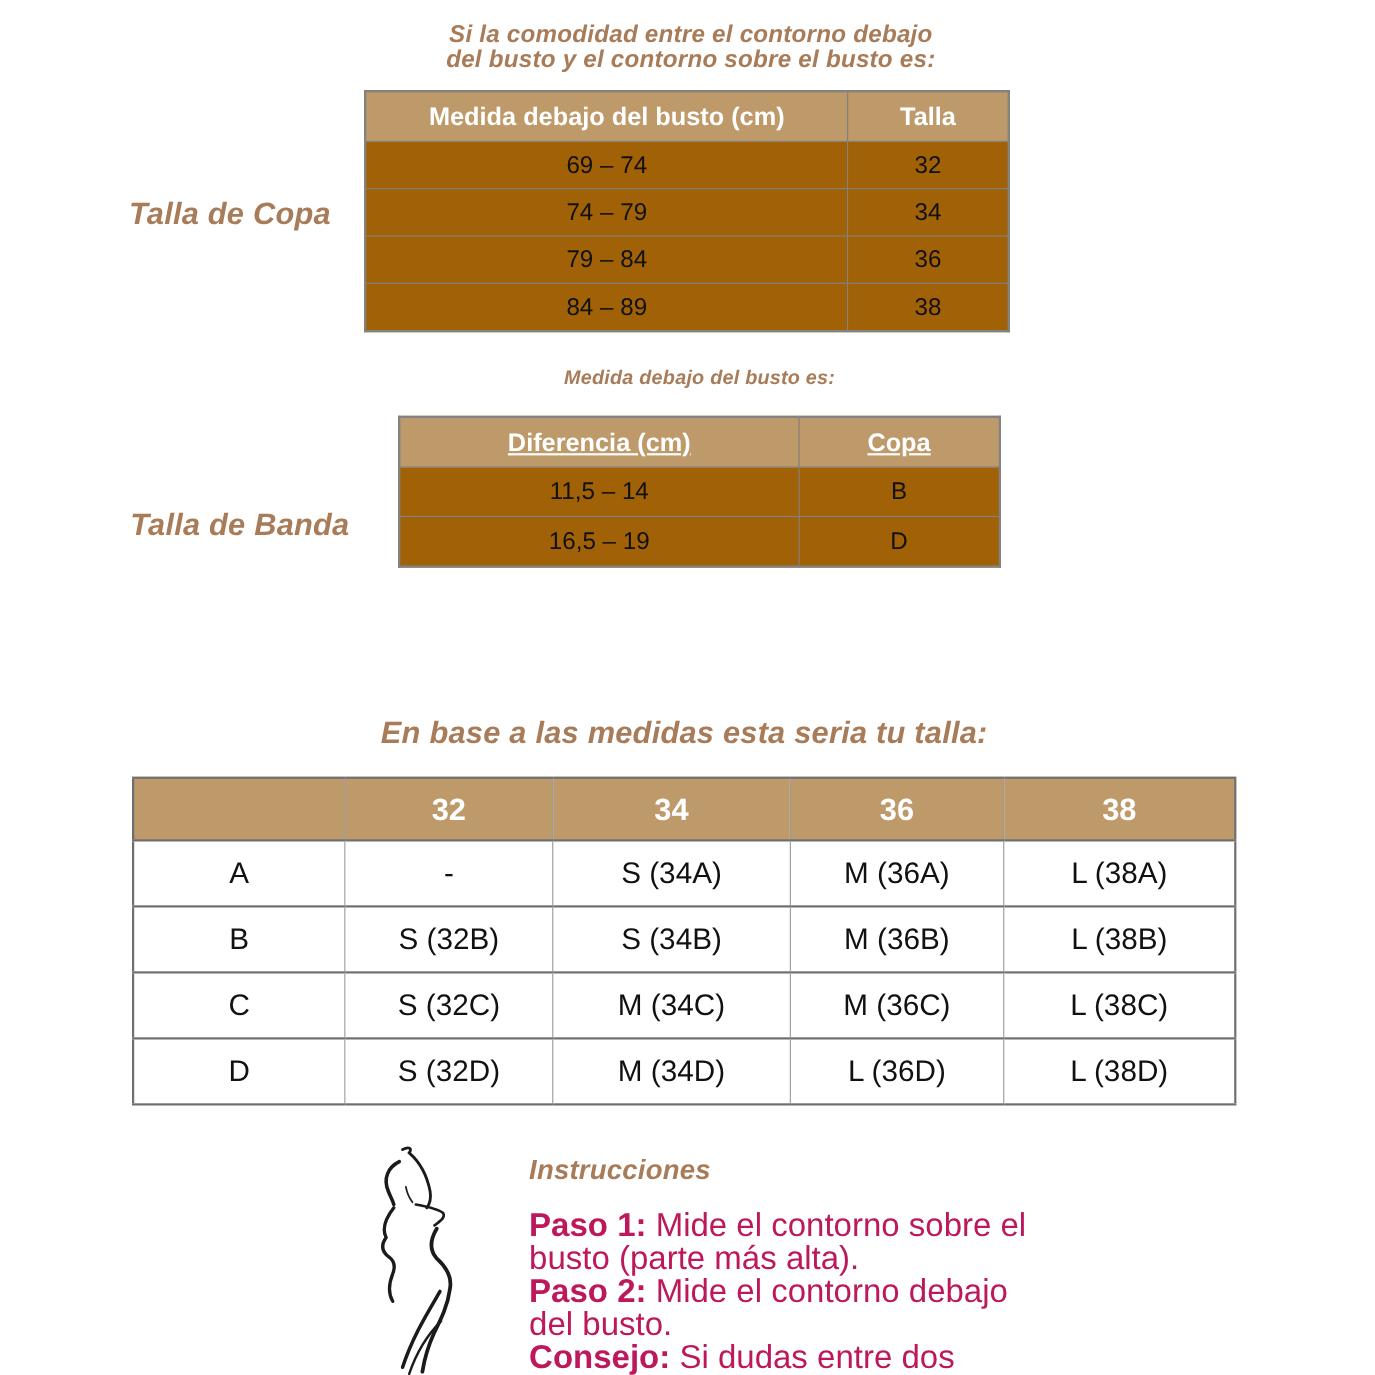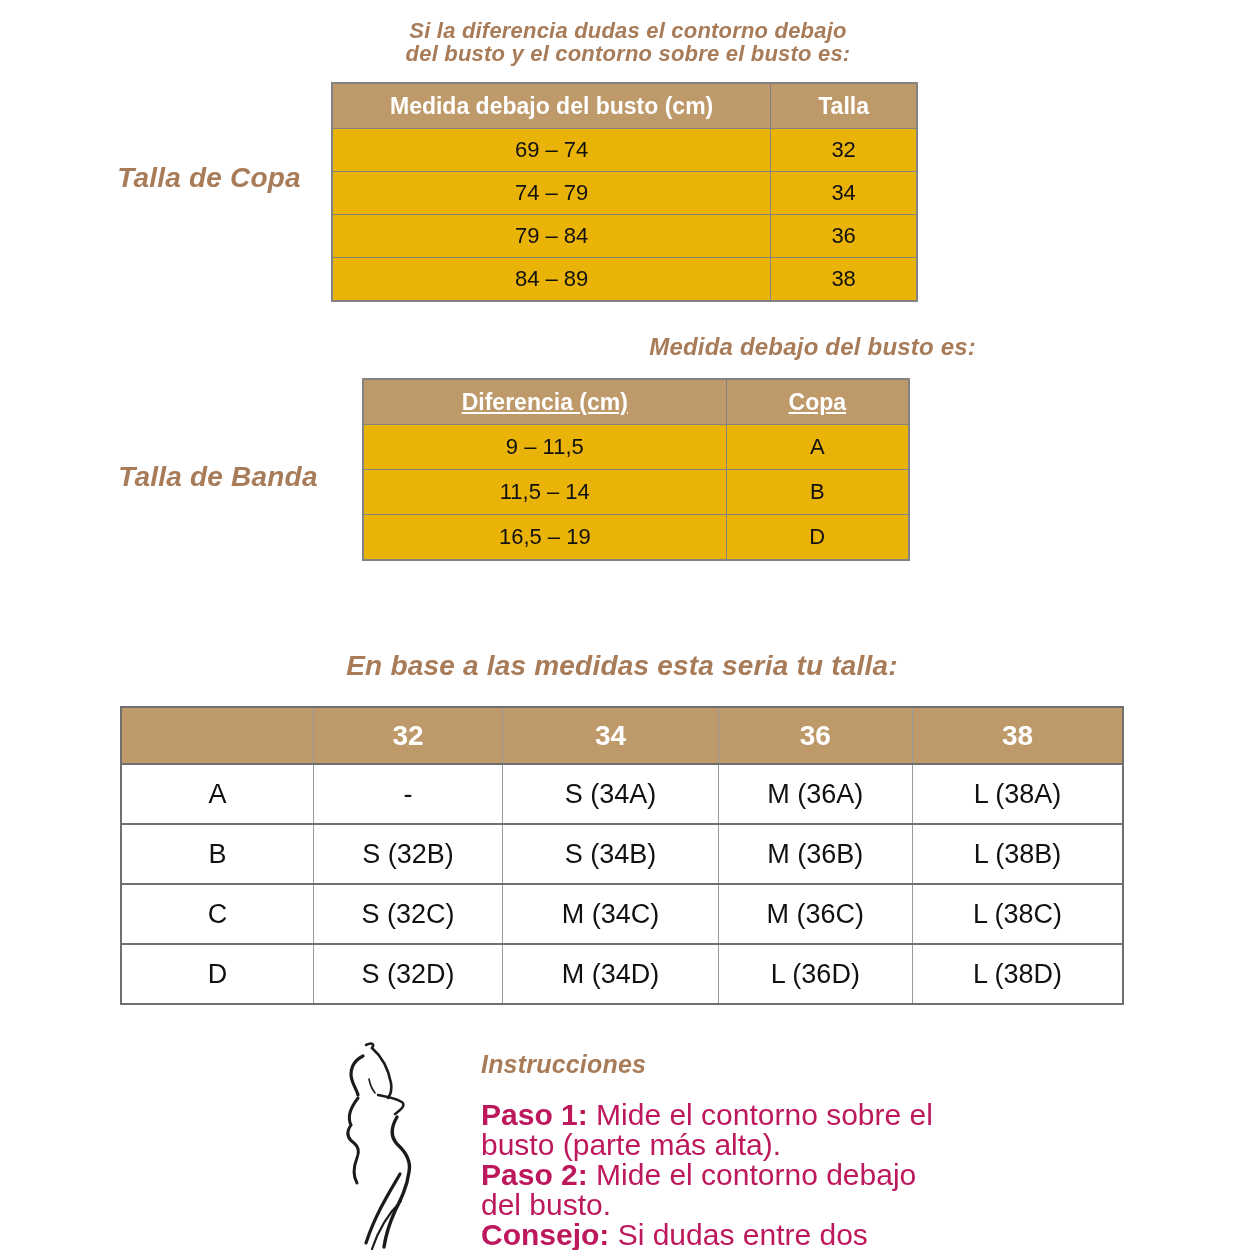--- a/index.html
+++ b/index.html
@@ -13,31 +13,31 @@
   .abs { position: absolute; }
 
   
   .brand-heading {
     color: #A87C59;
     font-weight: bold;
     font-style: italic;
     letter-spacing: 0.2px;
   }
   #heading-copa   { left: 288px; top: 19px;  width: 680px; text-align: center; font-size: 22px; line-height: 23px; }
-  #heading-banda  { left: 296px; top: 333px; width: 680px; text-align: right; font-size: 24px; }
+  #heading-banda  { left: 296px; top: 333px; width: 680px; text-align: center; font-size: 18px; }
   #heading-result { left: 120px; top: 650px; width: 1004px; text-align: center; font-size: 28px; }
 
-  #label-copa  { left: 103px; top: 162px; width: 212px; text-align: center; font-size: 28px; }
+  #label-copa  { left: 103px; top: 179px; width: 212px; text-align: center; font-size: 28px; }
   #label-banda { left:  98px; top: 461px; width: 240px; text-align: center; font-size: 28px; }
 
   
   table.sizetable {
     border-collapse: collapse;
     table-layout: fixed;
-    background: #eab308;
+    background: #a16207;
     border: 2px solid #828282;
   }
   table.sizetable th, table.sizetable td {
     border: 1px solid #828282;
     text-align: center;
     vertical-align: middle;
     padding: 0;
   }
   table.sizetable th {
     background: #BE9A6B;
@@ -87,21 +87,21 @@
   .step { display: block; }
   .step b { font-weight: bold; }
 
   #figure-silhouette { left: 320px; top: 1040px; width: 140px; height: 210px; }
   #figure-silhouette svg { display: block; }
 </style>
 </head>
 <body>
 
 <div class="abs brand-heading" id="heading-copa">
-  <div>Si la diferencia dudas el contorno debajo</div>
+  <div>Si la comodidad entre el contorno debajo</div>
   <div>del busto y el contorno sobre el busto es:</div>
 </div>
 
 <div class="abs brand-heading" id="label-copa">Talla de Copa</div>
 
 <table class="abs sizetable" id="table-band">
   <colgroup>
       <col style="width:75%">
       <col style="width:25%">
     </colgroup>
@@ -140,24 +140,20 @@
       <col style="width:66.5%">
       <col style="width:33.5%">
     </colgroup>
   <thead>
     <tr>
       <th>Diferencia (cm)</th>
       <th>Copa</th>
     </tr>
   </thead>
   <tbody>
-    <tr>
-      <td>9 – 11,5</td>
-      <td>A</td>
-    </tr>
     <tr>
       <td>11,5 – 14</td>
       <td>B</td>
     </tr>
     <tr>
       <td>16,5 – 19</td>
       <td>D</td>
     </tr>
   </tbody>
 </table>

